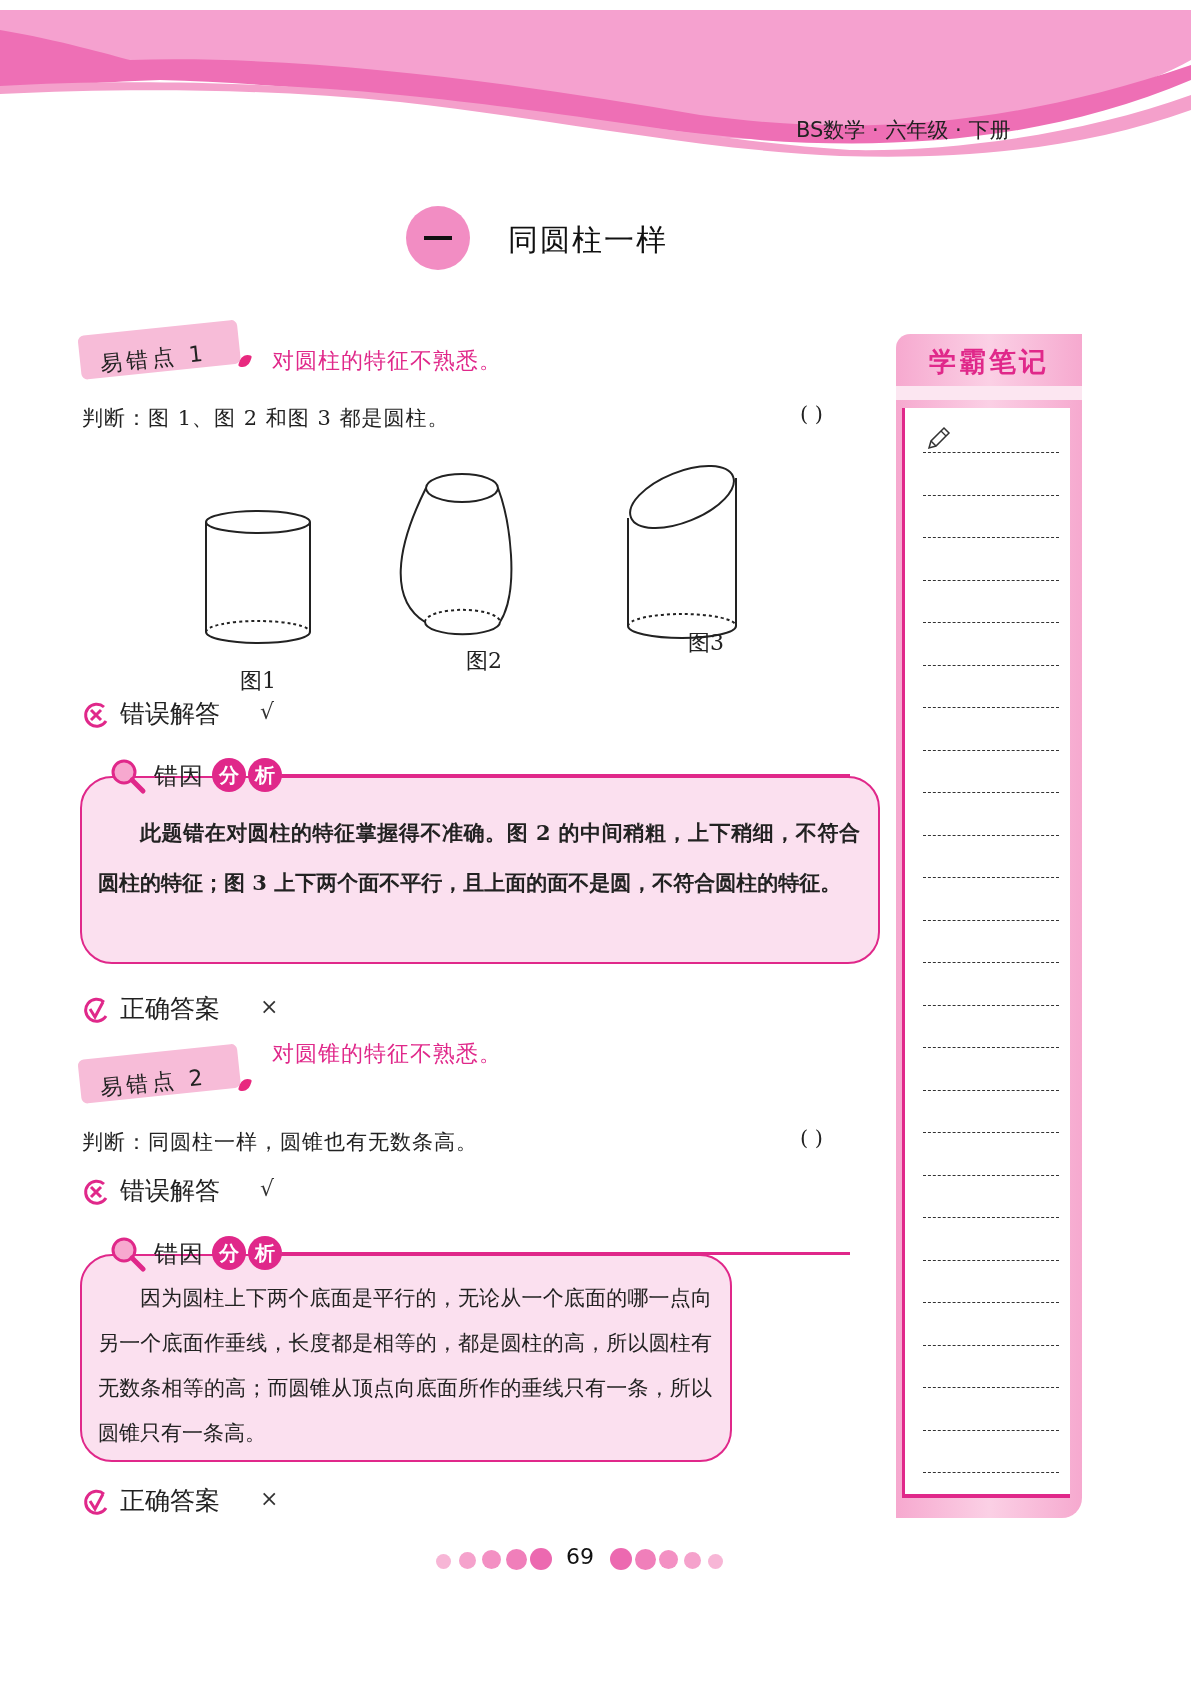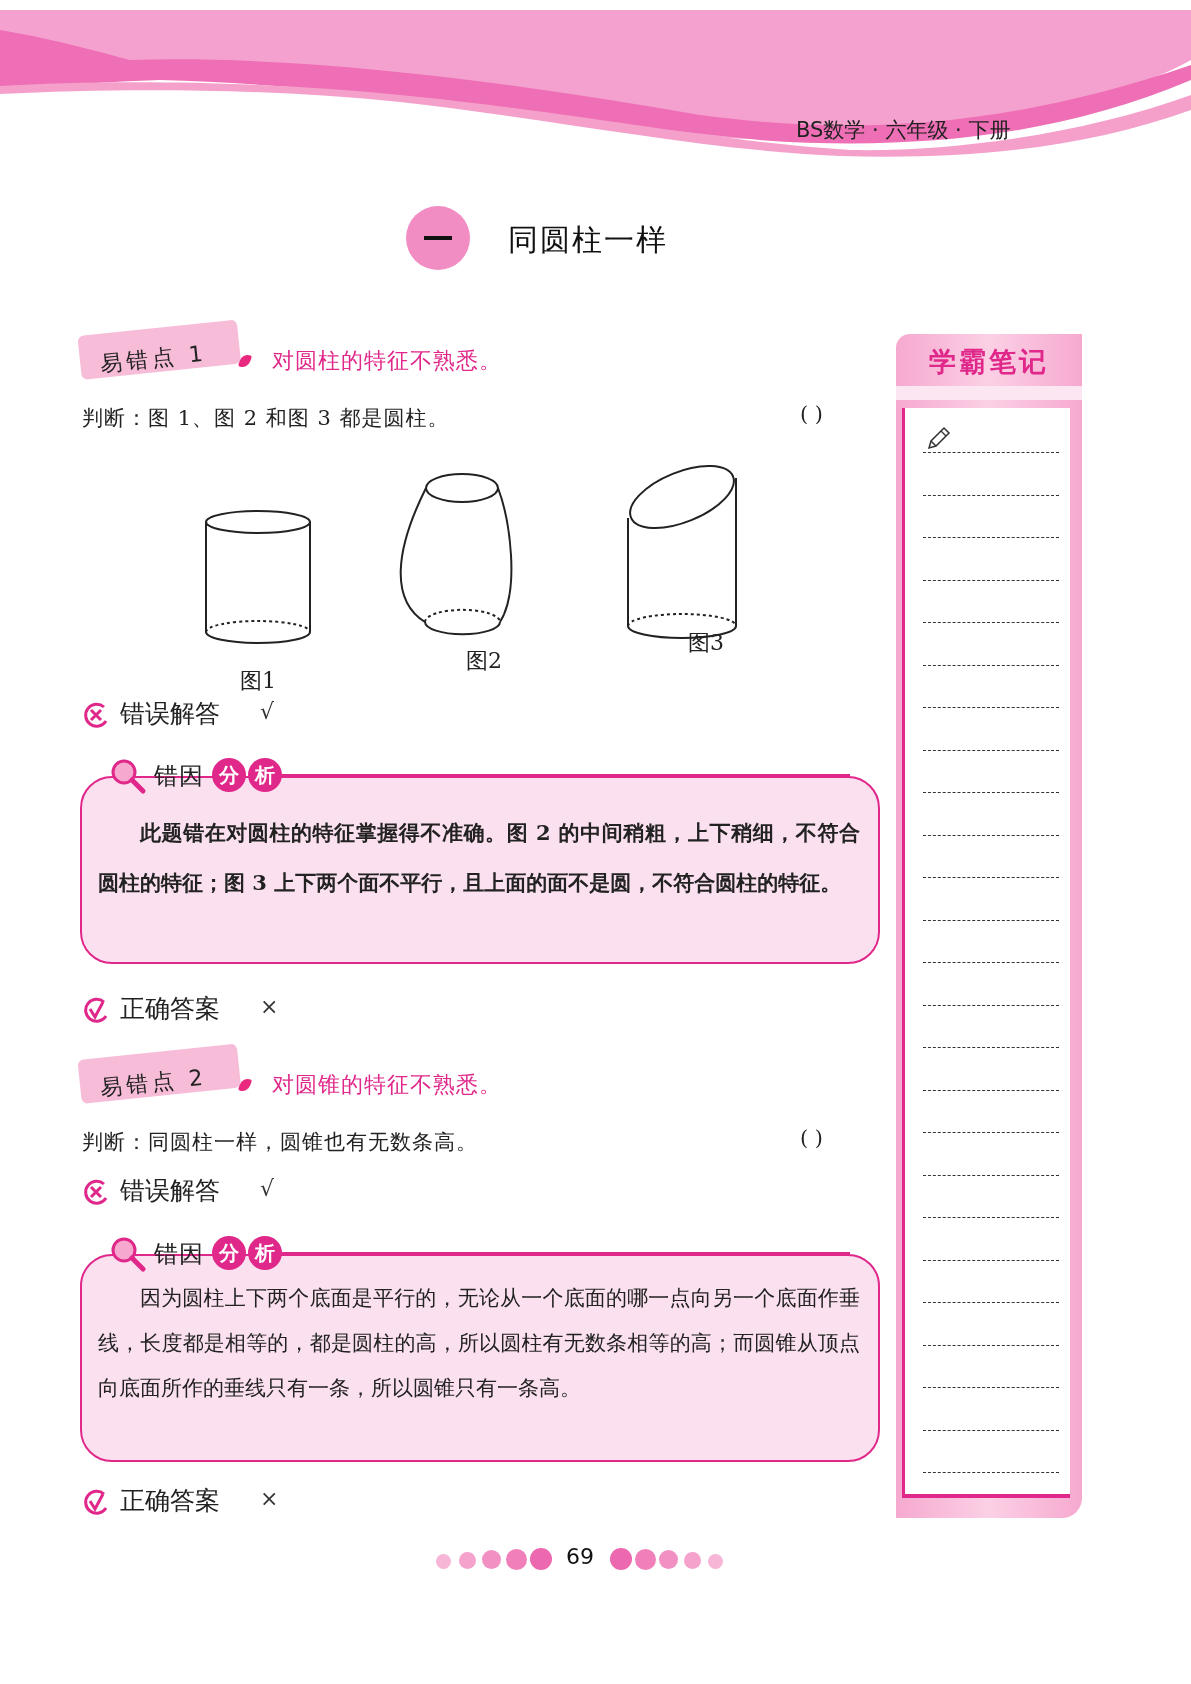--- a/index.html
+++ b/index.html
@@ -212,34 +212,34 @@
   </svg>
   <div class="lbl">正确答案</div>
   <div class="val">×</div>
 </div>
 
 <div class="tag" style="left:82px; top:1060px;">
   <div class="bg"></div>
   <div class="txt">易错点 2</div>
   <div class="mark"></div>
 </div>
-<div class="tag-desc" style="left:272px; top:1070px;">对圆锥的特征不熟悉。</div>
+<div class="tag-desc" style="left:272px; top:1039px;">对圆锥的特征不熟悉。</div>
 <div class="question" style="left:82px; top:1128px;">判断：同圆柱一样，圆锥也有无数条高。</div>
 <div class="paren" style="left:800px; top:1126px;">(        )</div>
 
 <div class="answer-row" style="left:82px; top:1174px; width:300px;">
   <svg class="ico" viewBox="0 0 28 28">
     <path d="M22,6 A11,11 0 1,0 24,20" fill="none" stroke="#e0288a" stroke-width="3"></path>
     <path d="M9,9 L19,19 M19,9 L9,19" stroke="#e0288a" stroke-width="3"></path>
   </svg>
   <div class="lbl">错误解答</div>
   <div class="val">√</div>
 </div>
 
-<div class="analysis" style="left:80px; top:1254px; width:800px; height:208px;padding-left:44px;">
+<div class="analysis" style="left:80px; top:1254px; width:652px; height:208px;padding-left:44px;">
   <div class="analysis-text" style="top:20px; line-height:45px;">
     <p class="indent">因为圆柱上下两个底面是平行的，无论从一个底面的哪一点向另一个底面作垂线，长度都是相等的，都是圆柱的高，所以圆柱有无数条相等的高；而圆锥从顶点向底面所作的垂线只有一条，所以圆锥只有一条高。</p>
   </div>
 </div>
 <div class="analysis-head" style="left:108px; top:1234px; width:772px;">
   <svg class="mag" viewBox="0 0 40 40">
     <circle cx="16" cy="16" r="11" fill="#f7a8cf" stroke="#e0288a" stroke-width="3"></circle>
     <line x1="24" y1="24" x2="35" y2="35" stroke="#e0288a" stroke-width="5" stroke-linecap="round"></line>
   </svg>
   <div class="t1">错因</div>

